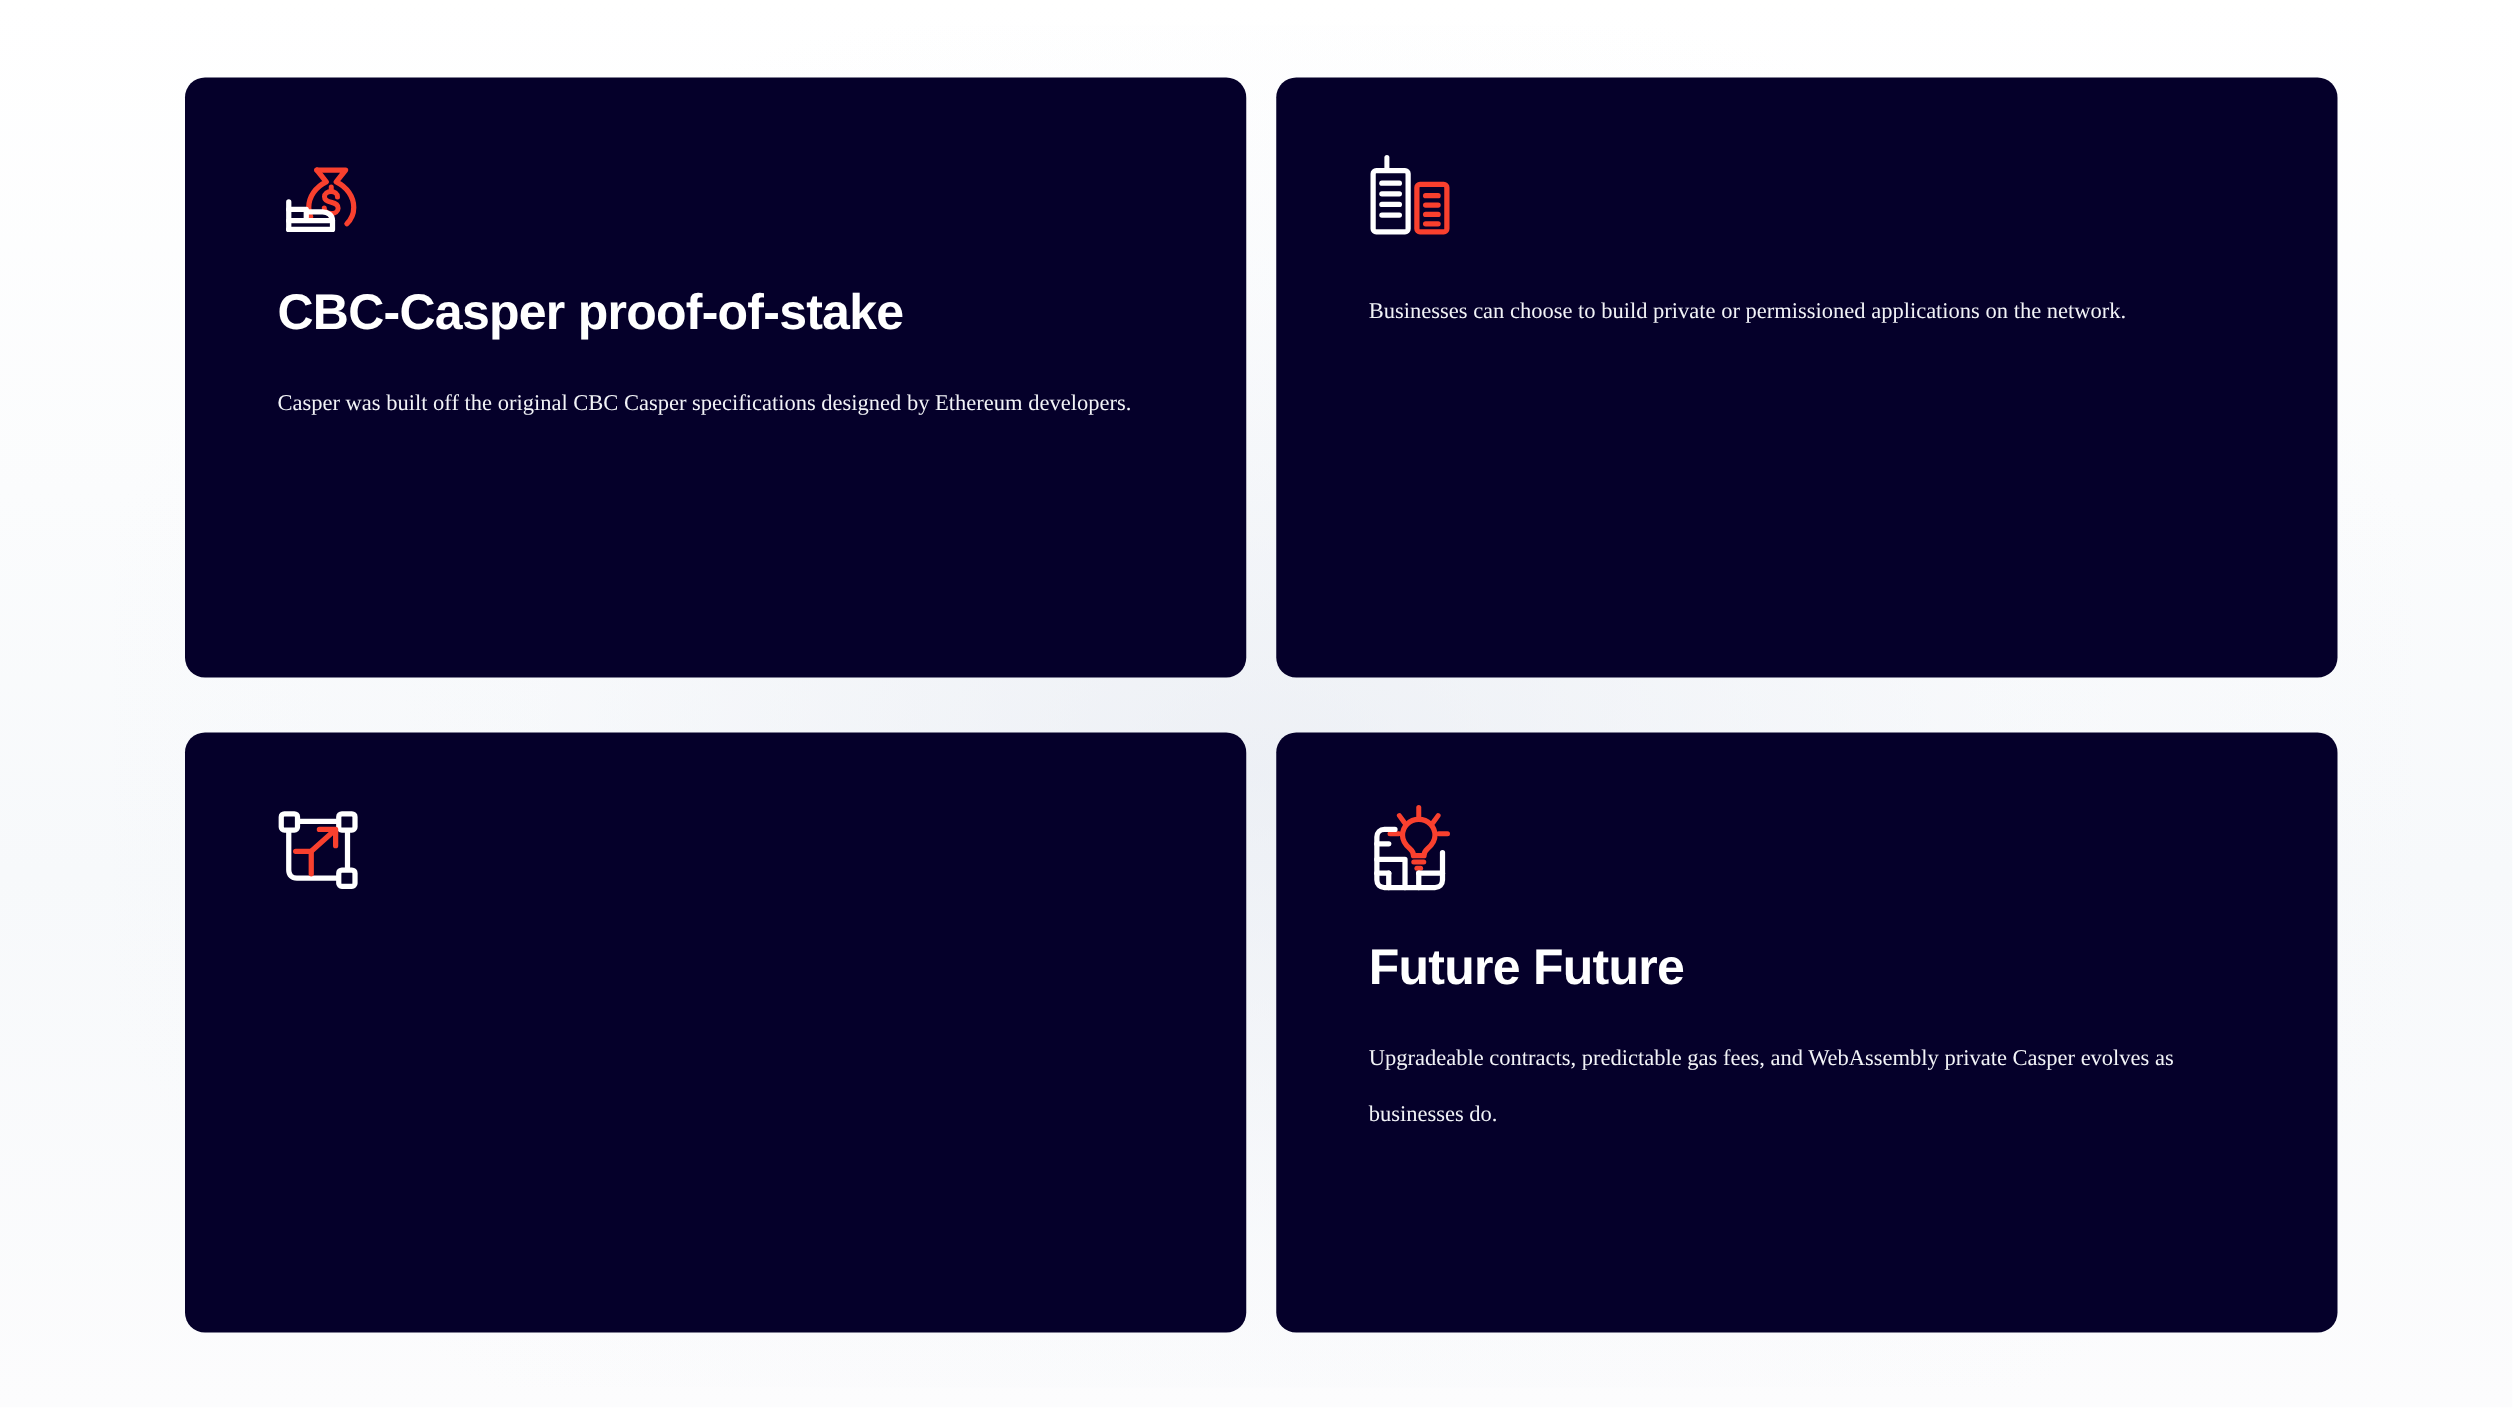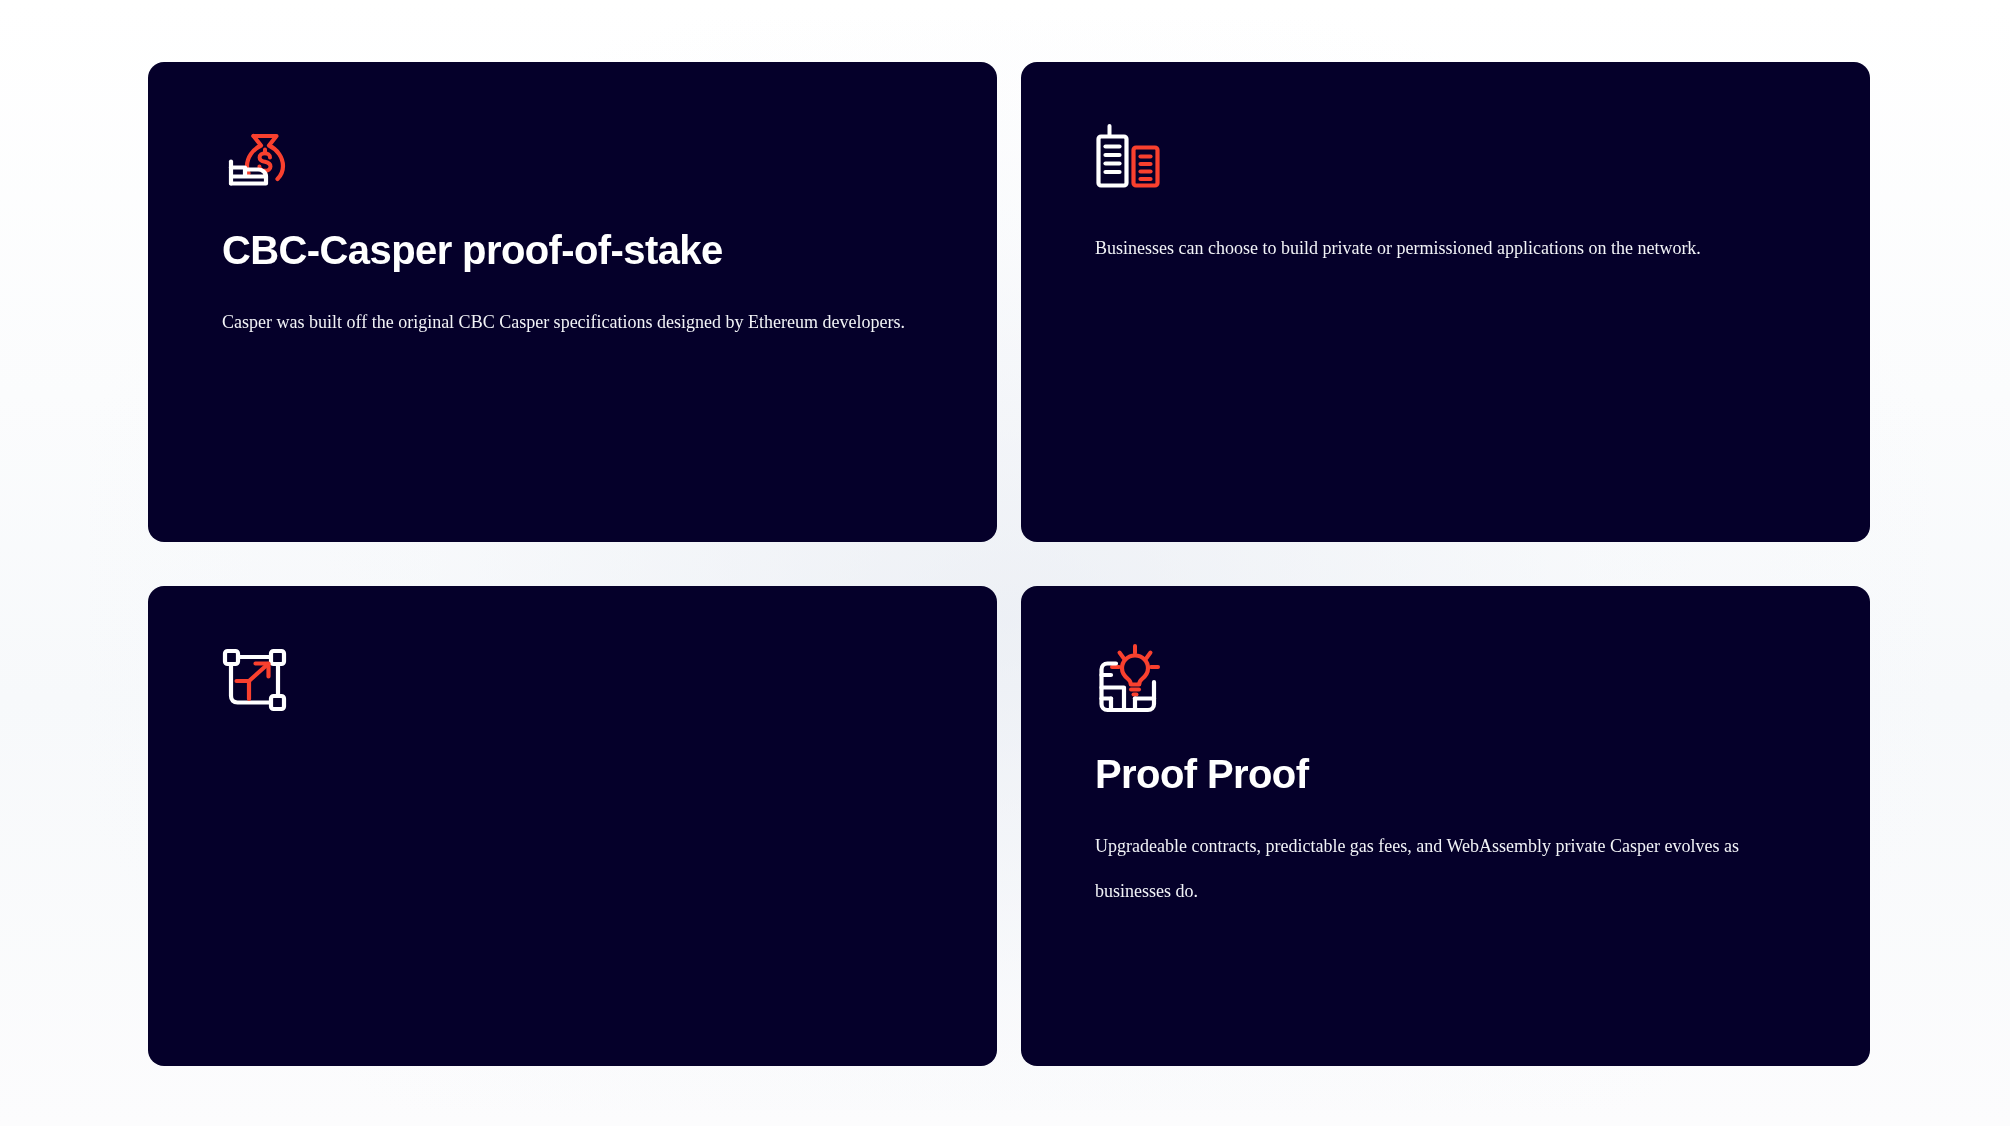--- a/index.html
+++ b/index.html
@@ -169,18 +169,18 @@
 
           <path d="M21 19.5 L12.5 19.5 C9 19.5 6.5 22 6.5 25.5 L6.5 60 C6.5 63.5 9 66 12.5 66 L53 66 C56.5 66 59 63.5 59 60 L59 38" stroke="#ffffff" stroke-width="4.2" stroke-linecap="round" stroke-linejoin="round" fill="none"></path>
           <path d="M6.5 31 L16 31" stroke="#ffffff" stroke-width="4.2" stroke-linecap="round"></path>
           <path d="M6.5 43.5 L29 43.5 L29 66" stroke="#ffffff" stroke-width="4.2" stroke-linecap="round" stroke-linejoin="round" fill="none"></path>
           <path d="M16 54.5 L16 66" stroke="#ffffff" stroke-width="4.2" stroke-linecap="round"></path>
           <path d="M6.5 54.5 L16 54.5" stroke="#ffffff" stroke-width="4.2" stroke-linecap="round"></path>
           <path d="M40 54.5 L59 54.5" stroke="#ffffff" stroke-width="4.2" stroke-linecap="round"></path>
           <path d="M40 54.5 L40 66" stroke="#ffffff" stroke-width="4.2" stroke-linecap="round"></path>
         </svg>
       </span>
-      <h2 class="card-title">Proof Proof</h2>
+      <h2 class="card-title">Future Future</h2>
       <p class="card-body">Upgradeable contracts, predictable gas fees, and WebAssembly private Casper evolves as businesses do.</p>
     </div>
 
   </div>
 </div>
 
 </body></html>

